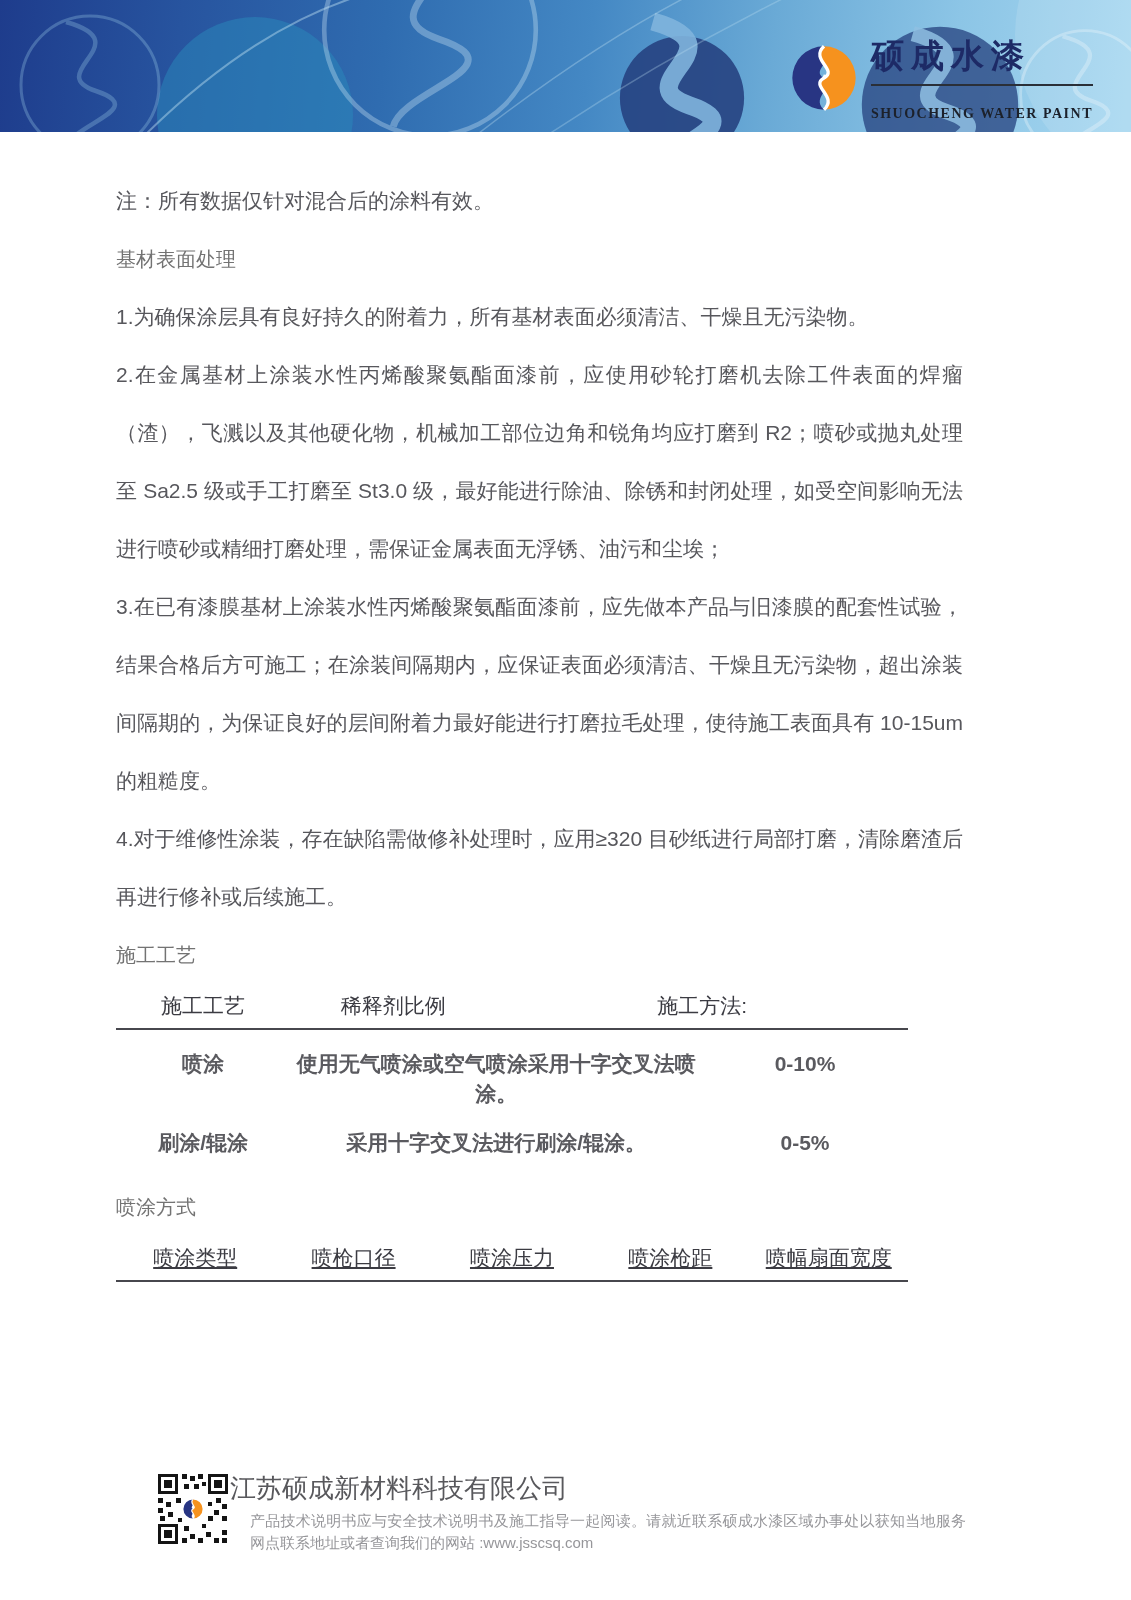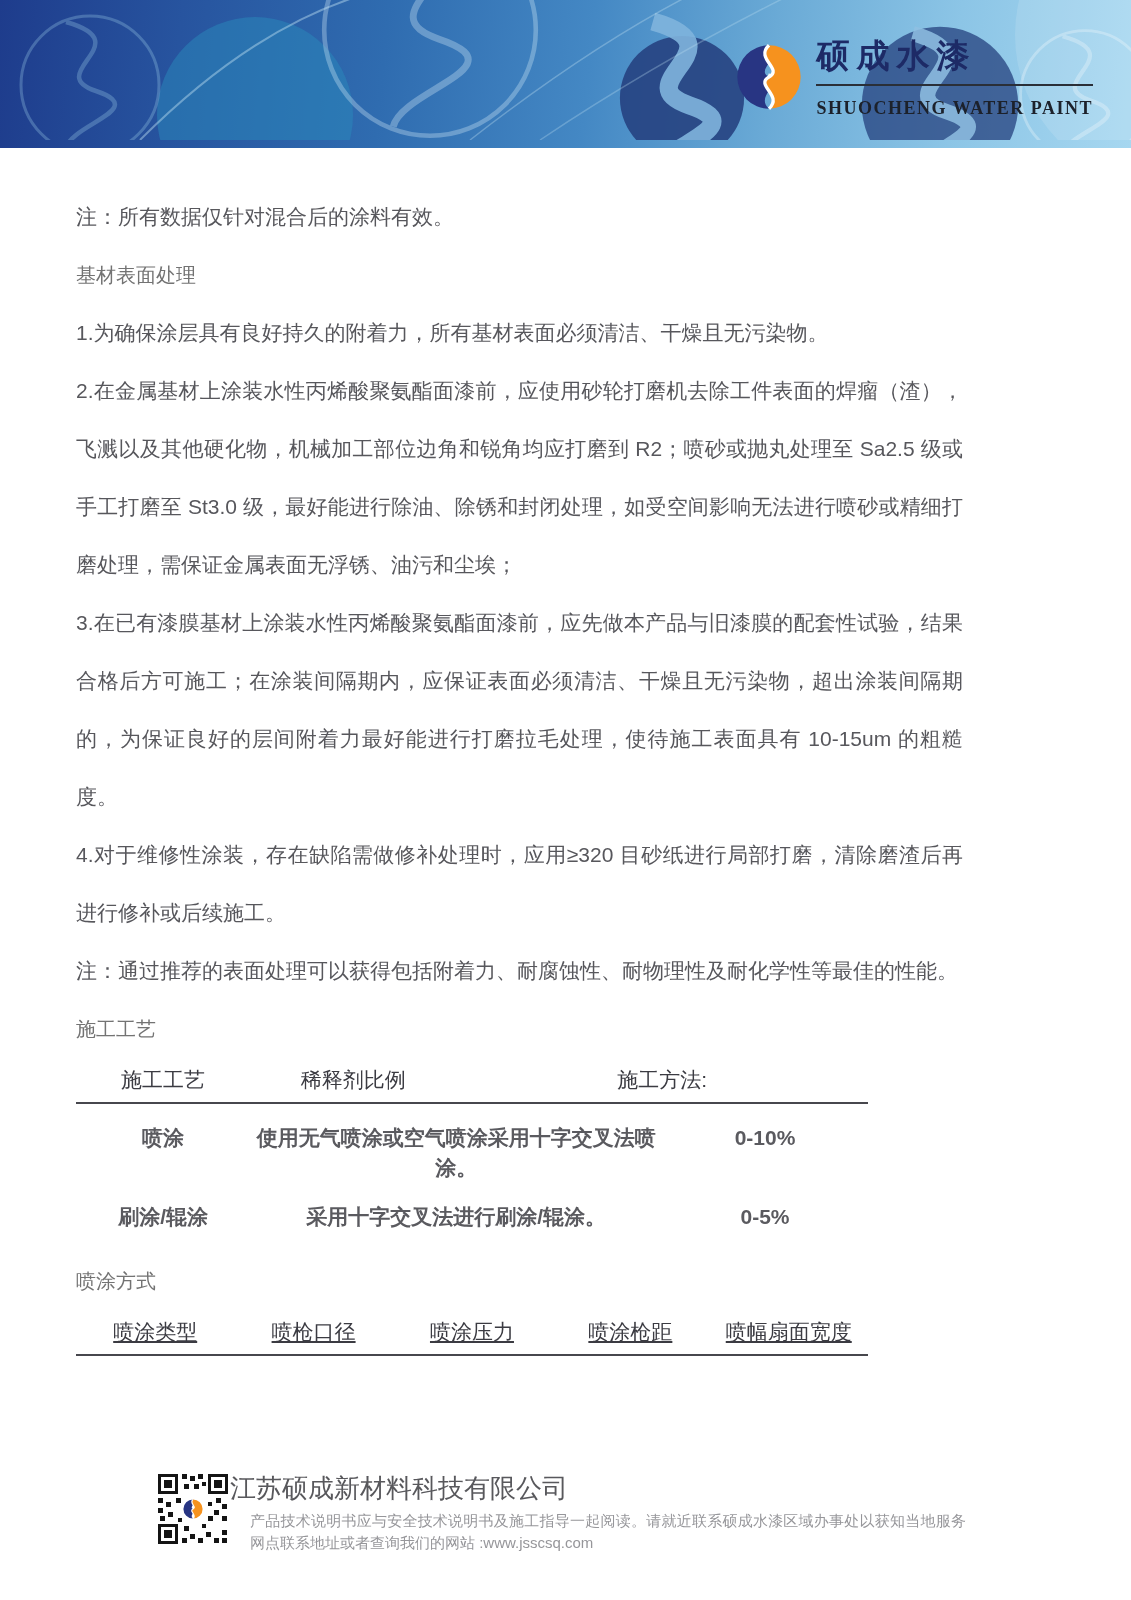--- a/index.html
+++ b/index.html
@@ -5,42 +5,42 @@
   * { margin:0; padding:0; box-sizing:border-box; }
   html,body { background:#e8e8e8; }
   body { font-family:"Liberation Sans","DejaVu Sans",sans-serif; }
   .page {
     position:relative; width:1131px; height:1600px; margin:0 auto;
     background:#ffffff; overflow:hidden;
   }
 
   
   .banner {
-    position:relative; width:100%; height:148px; overflow:hidden;
+    position:relative; width:100%; height:132px; overflow:hidden;
     background:linear-gradient(96deg,#1e3c8c 0%,#27549f 16%,#2f6cb0 34%,#4488c4 52%,#6aaad6 68%,#8cc5e6 84%,#a6d7f0 100%);
   }
   .banner svg.watermark { position:absolute; left:0; top:0; }
   .brand {
     position:absolute; top:34px; right:38px;
     display:flex; align-items:center; gap:14px;
   }
   .brand-icon { width:66px; height:66px; }
   .brand-cn {
     font-family:"Liberation Serif","DejaVu Serif",serif;
     font-size:33px; font-weight:700; color:#1d2a66; letter-spacing:7px;
     padding-bottom:5px; border-bottom:2px solid #2a2f38; white-space:nowrap;
   }
   .brand-en {
     font-family:"Liberation Serif","DejaVu Serif",serif;
-    font-size:18px; font-weight:700; color:#1c212b; letter-spacing:1.5px;
-    margin-top:12px; white-space:nowrap;
-  }
-
-  
-  .content { padding:40px 168px 0 76px; }
+    font-size:14px; font-weight:700; color:#1c212b; letter-spacing:1.5px;
+    margin-top:20px; white-space:nowrap;
+  }
+
+  
+  .content { padding:40px 168px 0 116px; }
   .body-par, .body-line {
     font-size:21px; color:#57575c; line-height:58px;
     text-align:justify; text-justify:inter-ideograph;
   }
   .sec-title {
     font-size:20px; font-weight:500; color:#737373; line-height:58px;
   }
 
   
   .tbl { width:792px; }
@@ -128,21 +128,20 @@
   <main class="content">
 
     <p class="body-line">注：所有数据仅针对混合后的涂料有效。</p>
 
     <h2 class="sec-title">基材表面处理</h2>
 
     <p class="body-par">1.为确保涂层具有良好持久的附着力，所有基材表面必须清洁、干燥且无污染物。</p>
     <p class="body-par">2.在金属基材上涂装水性丙烯酸聚氨酯面漆前，应使用砂轮打磨机去除工件表面的焊瘤（渣），飞溅以及其他硬化物，机械加工部位边角和锐角均应打磨到 R2；喷砂或抛丸处理至 Sa2.5 级或手工打磨至 St3.0 级，最好能进行除油、除锈和封闭处理，如受空间影响无法进行喷砂或精细打磨处理，需保证金属表面无浮锈、油污和尘埃；</p>
     <p class="body-par">3.在已有漆膜基材上涂装水性丙烯酸聚氨酯面漆前，应先做本产品与旧漆膜的配套性试验，结果合格后方可施工；在涂装间隔期内，应保证表面必须清洁、干燥且无污染物，超出涂装间隔期的，为保证良好的层间附着力最好能进行打磨拉毛处理，使待施工表面具有 10-15um 的粗糙度。</p>
     <p class="body-par">4.对于维修性涂装，存在缺陷需做修补处理时，应用≥320 目砂纸进行局部打磨，清除磨渣后再进行修补或后续施工。</p>
-    <p class="body-par">注：通过推荐的表面处理可以获得包括附着力、耐腐蚀性、耐物理性及耐化学性等最佳的性能。</p>
 
     <h2 class="sec-title">施工工艺</h2>
 
     <div class="tbl">
       <div class="head-row">
         <div class="cell t1-c1">施工工艺</div>
         <div class="cell t1-c3">稀释剂比例</div>
         <div class="cell t1-c2">施工方法:</div>
       </div>
       <div class="rule"></div>

